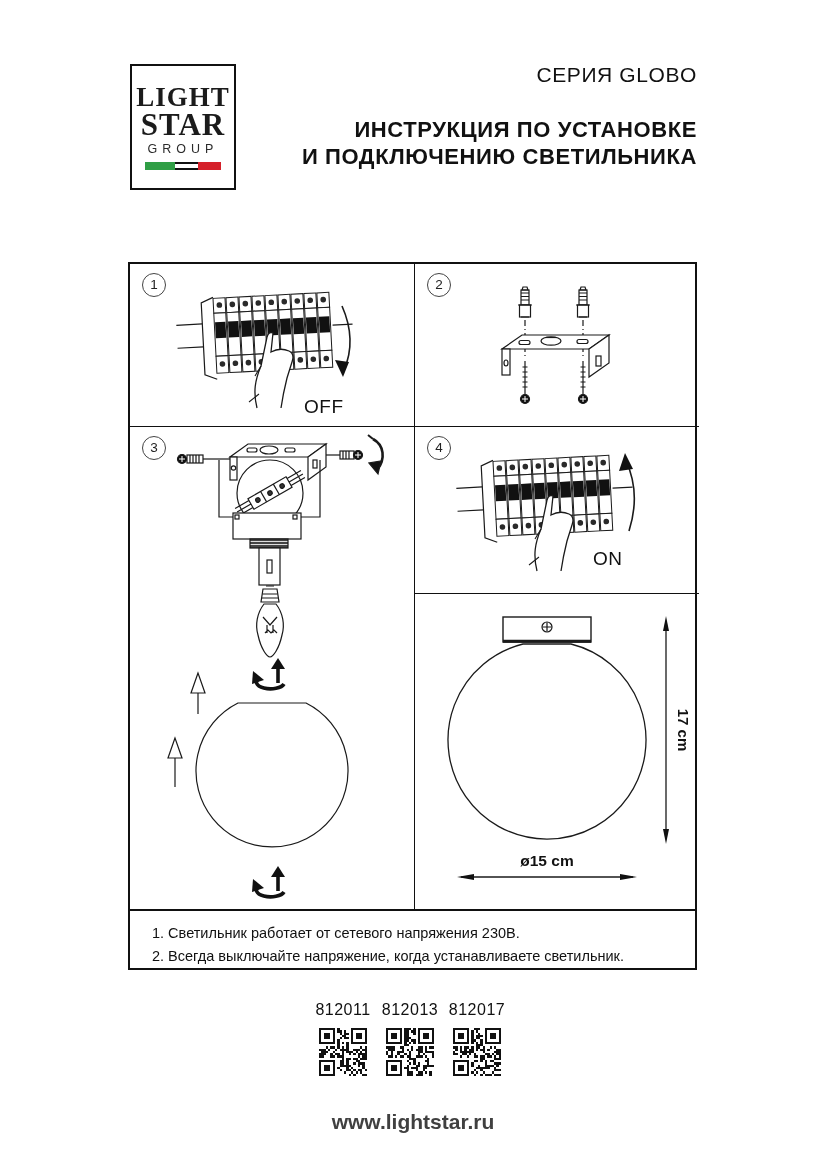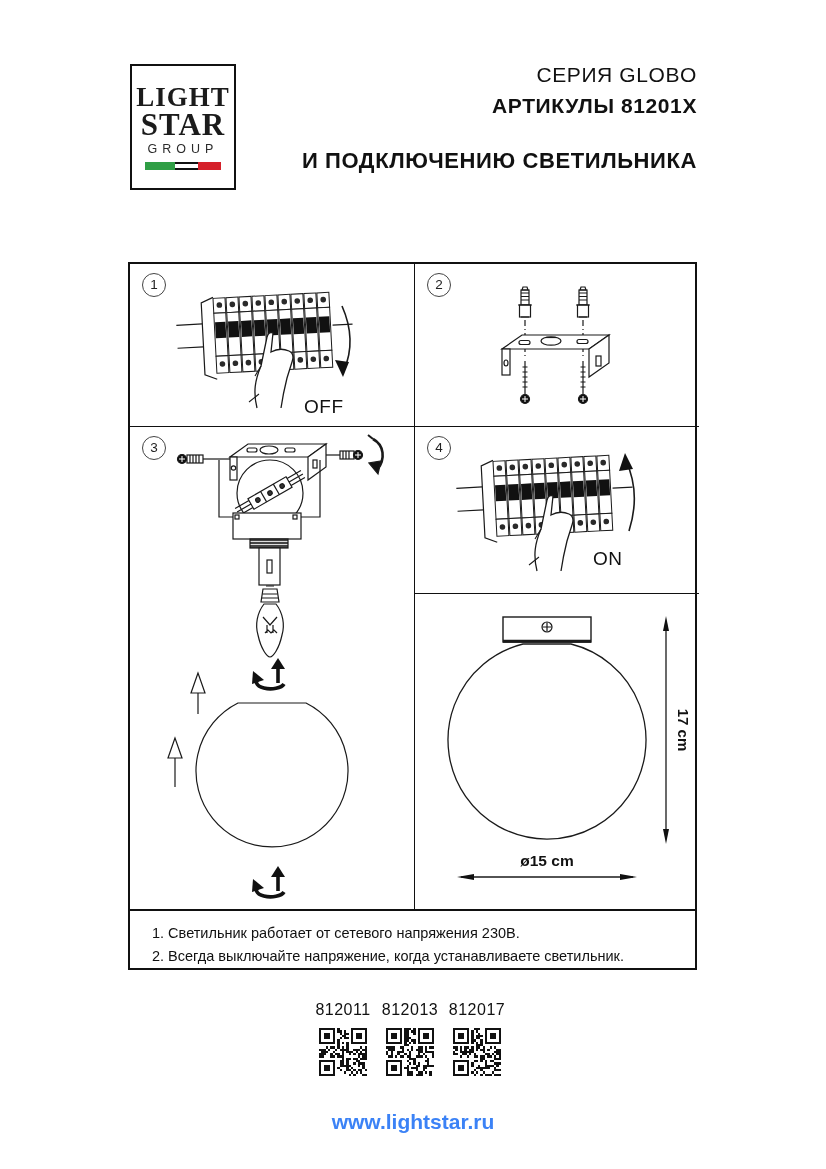--- a/index.html
+++ b/index.html
@@ -39,21 +39,21 @@
   .note-line{font-size:14.5px;line-height:23px;color:#111;}
 
   svg{display:block;}
   .draw{position:absolute;left:0;top:0;}
 
   
   .qr-row{left:319px;top:1001px;display:flex;gap:19px;}
   .qr-item{width:48px;display:flex;flex-direction:column;align-items:center;}
   .qr-label{font-size:16px;font-weight:normal;letter-spacing:0.5px;white-space:nowrap;margin-bottom:9px;color:#111;}
   .qr-box{width:48px;height:48px;}
-  .footer-url{left:0;top:1110px;width:826px;text-align:center;font-size:21px;font-weight:bold;color:#3b82f6;}
+  .footer-url{left:0;top:1110px;width:826px;text-align:center;font-size:21px;font-weight:bold;color:#404040;}
 </style>
 </head>
 <body>
 
 <div class="page">
 
   <svg width="0" height="0" style="position:absolute" aria-hidden="true">
     <defs>
       <symbol id="sym-mod" overflow="visible">
         <rect x="0" y="0" width="12" height="15" fill="#fff" stroke="#1a1a1a" stroke-width="1"></rect>
@@ -97,22 +97,22 @@
     <div class="logo-word3">GROUP</div>
     <div class="flag">
       <div class="g"></div>
         <div class="w"></div>
         <div class="r"></div>
     </div>
   </div>
 
   <div class="abs head-text">
     <div class="head-series">СЕРИЯ GLOBO</div>
-    <div class="head-art">АРТИКУЛЫ 81201X</div>
     <div class="head-title">
+      <div>ИНСТРУКЦИЯ ПО УСТАНОВКЕ</div>
       <div>И ПОДКЛЮЧЕНИЮ СВЕТИЛЬНИКА</div>
     </div>
   </div>
 
   <div class="abs sheet">
 
     <div class="panel p1">
       <div class="stepnum">1</div>
       <svg class="draw" width="285" height="163" viewBox="0 0 285 163">
         <use href="#sym-breaker" x="63" y="26"></use>

